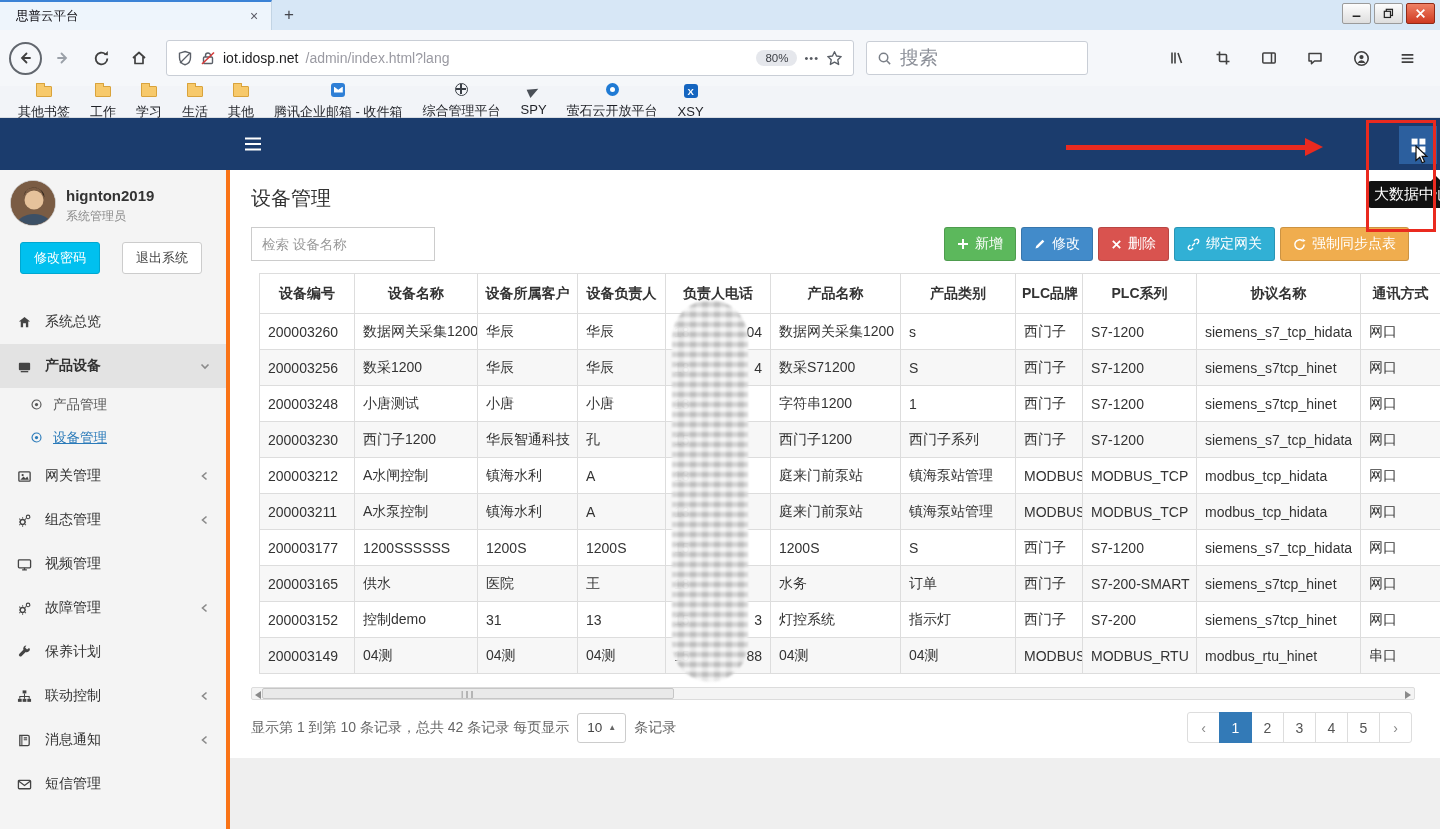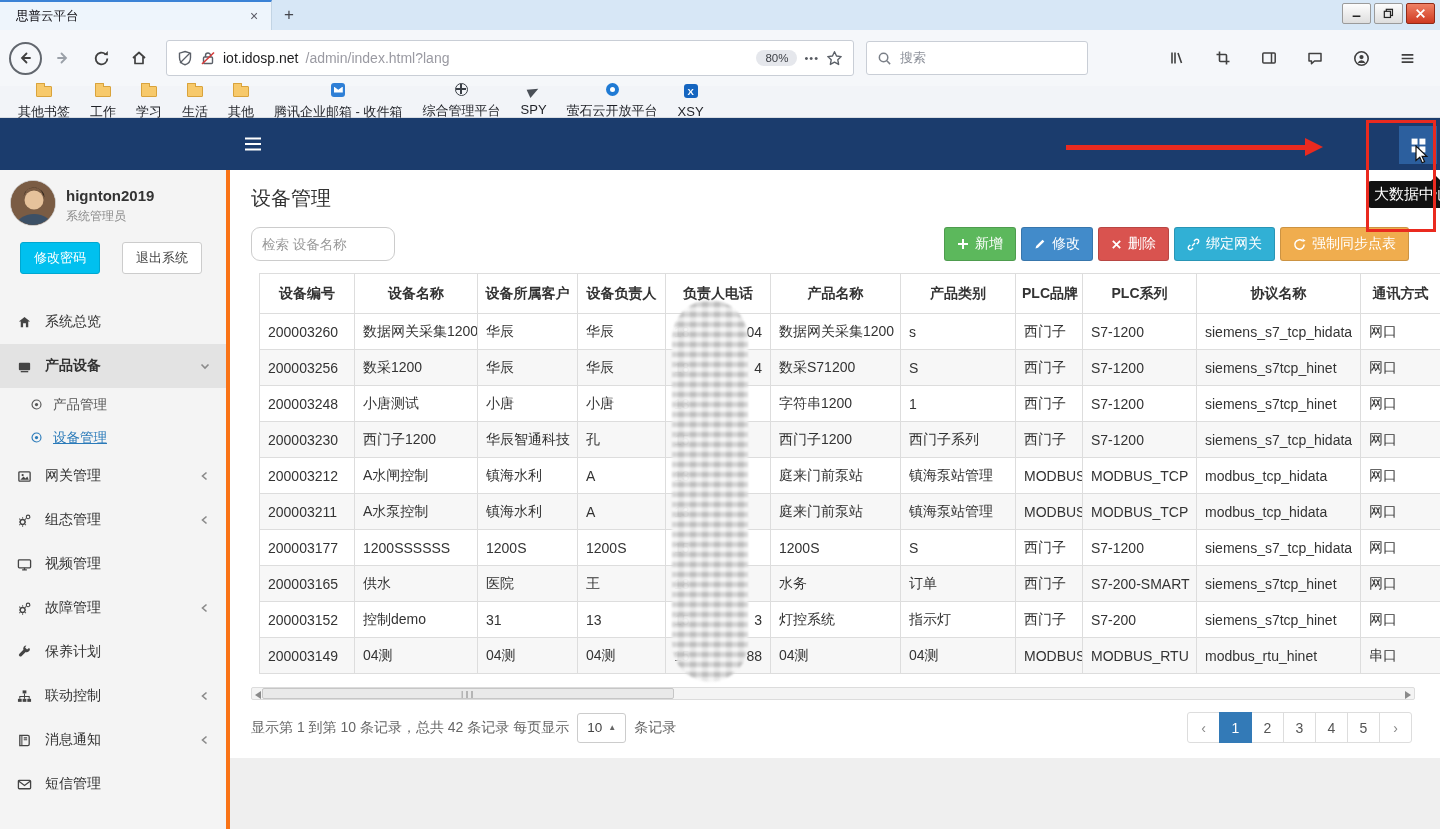--- a/index.html
+++ b/index.html
@@ -22,21 +22,21 @@
 
   .navbar { height:56px; background:#f5f7fa; display:flex; align-items:center; padding:0 8px; gap:4px; }
   .nav-btn { width:34px; height:34px; display:flex; align-items:center; justify-content:center; }
   .back-circle { width:33px; height:33px; border:2px solid #62676e; border-radius:50%; display:flex; align-items:center; justify-content:center; }
   .urlbar { width:688px; height:36px; background:#fff; border:1px solid #c9ced6; border-radius:3px; display:flex; align-items:center; gap:7px; padding:0 10px; margin-left:6px; font-size:14px; }
   .url-domain { color:#1d1d1f; }
   .url-path { color:#9a9aa2; }
   .url-spacer { flex:1; }
   .zoom-pill { background:#e5e7ec; border-radius:9px; font-size:11.5px; color:#3e4147; padding:2px 9px; }
   .dots { color:#55585f; font-size:11px; letter-spacing:1px; }
-  .searchbar { width:222px; height:34px; background:#fff; border:1px solid #c9ced6; border-radius:3px; display:flex; align-items:center; gap:8px; padding:0 10px; margin-left:8px; font-size:13px; color:#8b8f98;text-align:center; }
+  .searchbar { width:222px; height:34px; background:#fff; border:1px solid #c9ced6; border-radius:3px; display:flex; align-items:center; gap:8px; padding:0 10px; margin-left:8px; font-size:19px; color:#8b8f98;text-align:center; }
   .nav-right { margin-left:auto; display:flex; align-items:center; gap:12px; padding-right:8px; }
 
   .bookmarks { height:32px; background:#f2f4f8; border-bottom:1px solid #d9dde3; display:flex; align-items:center; padding:0 10px; gap:4px; }
   .bm { display:flex; align-items:center; gap:6px; padding:4px 8px; font-size:13px; color:#1f2127; border-radius:3px; white-space:nowrap;flex-direction:column; }
   .bmi { flex:0 0 auto; }
   .bmi-folder { width:16px; height:11px; background:#f7c96b; border:1px solid #d9a33c; border-radius:1px; position:relative; margin-top:3px; }
   .bmi-folder::before { content:''; position:absolute; top:-4px; left:-1px; width:7px; height:3px; background:#f7c96b; border:1px solid #d9a33c; border-bottom:none; border-radius:1px 1px 0 0; }
   .bmi-mail { width:14px; height:14px; background:#2f7fd6; border-radius:3px; position:relative; }
   .bmi-mail::after { content:''; position:absolute; left:2.5px; top:4px; width:9px; height:6px; background:#fff; clip-path:polygon(0 0,100% 0,100% 100%,0 100%,0 0,50% 55%,100% 0); }
   .bmi-globe { width:13px; height:13px; border-radius:50%; border:1.5px solid #3a3f46; position:relative; }
@@ -76,21 +76,21 @@
   .chev { margin-left:auto; display:flex; color:#8a8a8a; }
   .smi { height:33px; display:flex; align-items:center; gap:10px; padding:0 16px 0 30px; color:#555; }
   .smi-lb { font-size:13.5px; color:inherit; }
   .smi.active { color:#2a7ab9; }
   .smi.active .smi-lb { text-decoration:underline; }
 
   
   .main { position:absolute; left:230px; top:170px; width:1210px; bottom:0; background:#fff; }
   .main-title { position:absolute; left:21px; top:15px; font-size:20px; color:#333; }
   .toolbar { position:absolute; left:21px; top:57px; width:1158px; display:flex; align-items:center; }
-  .dev-search { width:144px; height:34px; border:1px solid #ccc; border-radius:9px; padding:0 10px; font-size:13.5px; color:#333; outline:none; background:#fff; }
+  .dev-search { width:184px; height:34px; border:1px solid #ccc; border-radius:0; padding:0 10px; font-size:13.5px; color:#333; outline:none; background:#fff; }
   .dev-search::placeholder { color:#999; }
   .tb-btns { margin-left:auto; display:flex; gap:5px; }
   .act-btn { height:34px; border:1px solid rgba(0,0,0,.15); border-radius:3px; color:#fff; font-size:14px; display:flex; align-items:center; gap:6px; padding:0 12px; }
   .ab-ic { display:flex; }
 
   .tbl-wrap { position:absolute; left:29px; top:103px; width:1181px; height:412px; overflow:hidden; }
   table { border-collapse:collapse; table-layout:fixed; width:1181px; }
   th { height:40px; border:1px solid #ddd; font-size:14px; font-weight:bold; color:#333; text-align:center; padding:0 6px; background:#fff; white-space:nowrap; overflow:hidden; }
   td { height:36px; border:1px solid #ddd; font-size:14px; color:#333; padding:0 8px; white-space:nowrap; overflow:hidden; background-clip:padding-box; }
   tbody tr:nth-child(even) td { background:#f7f7f7; }

